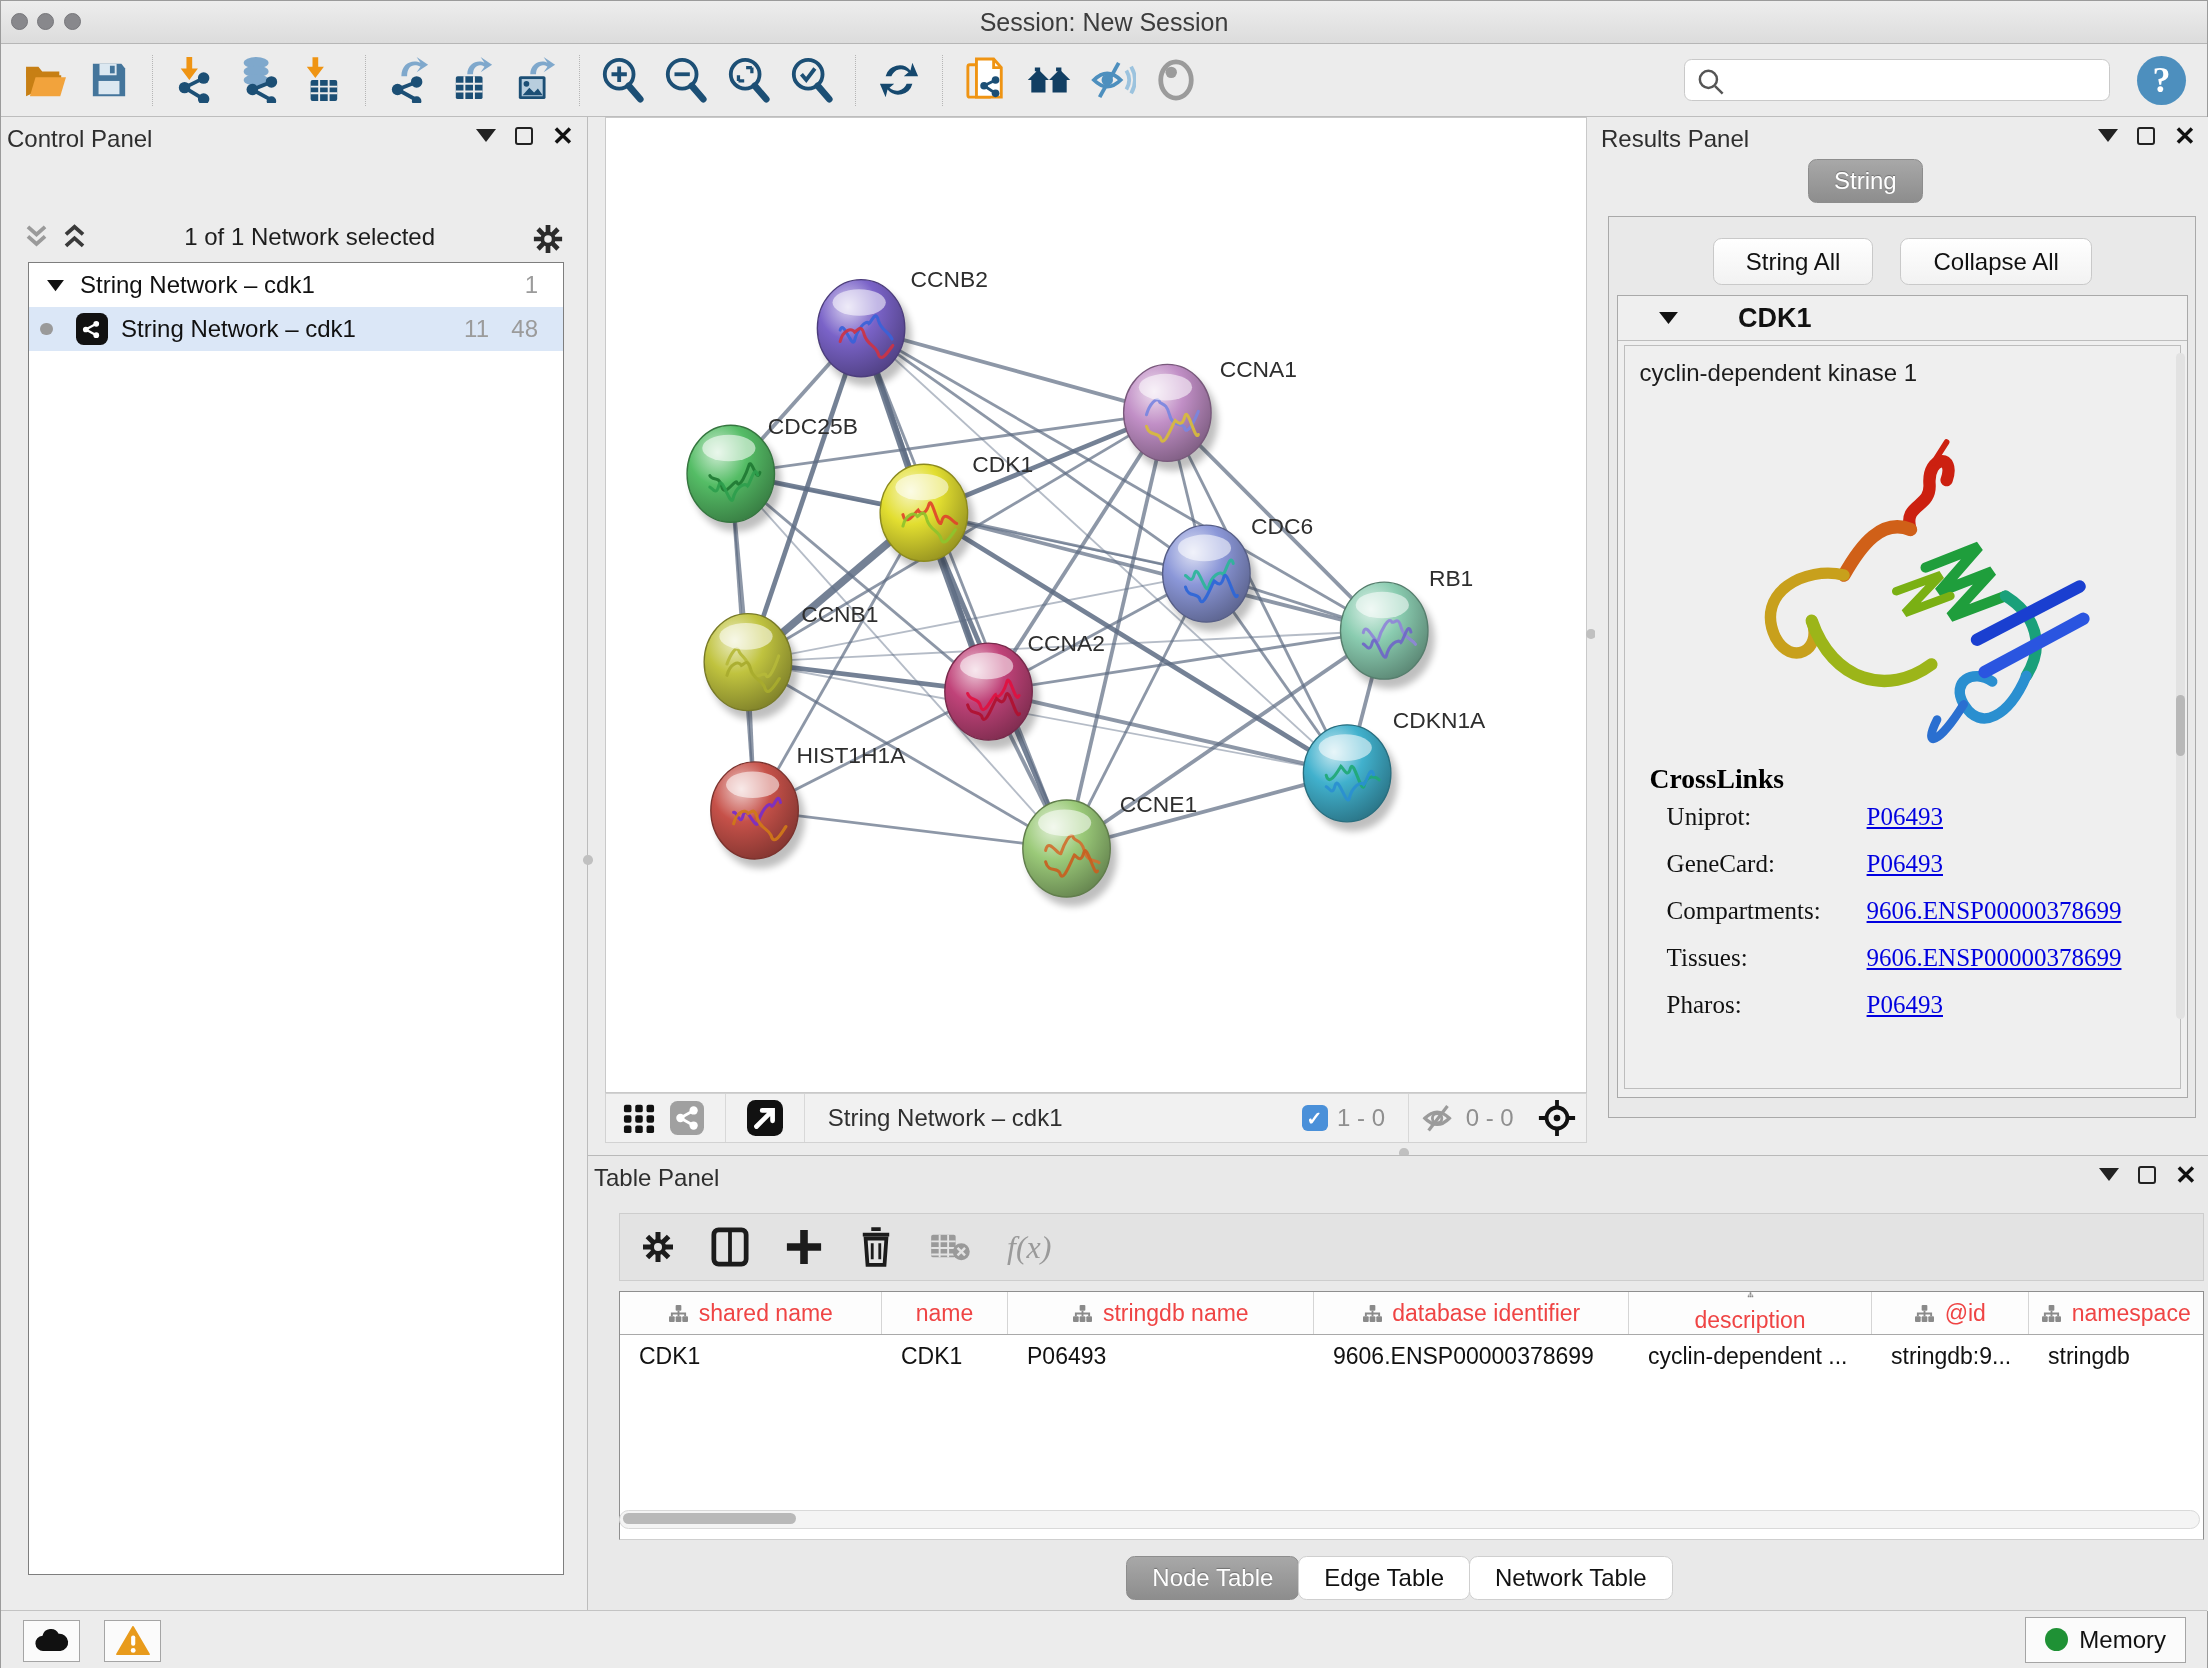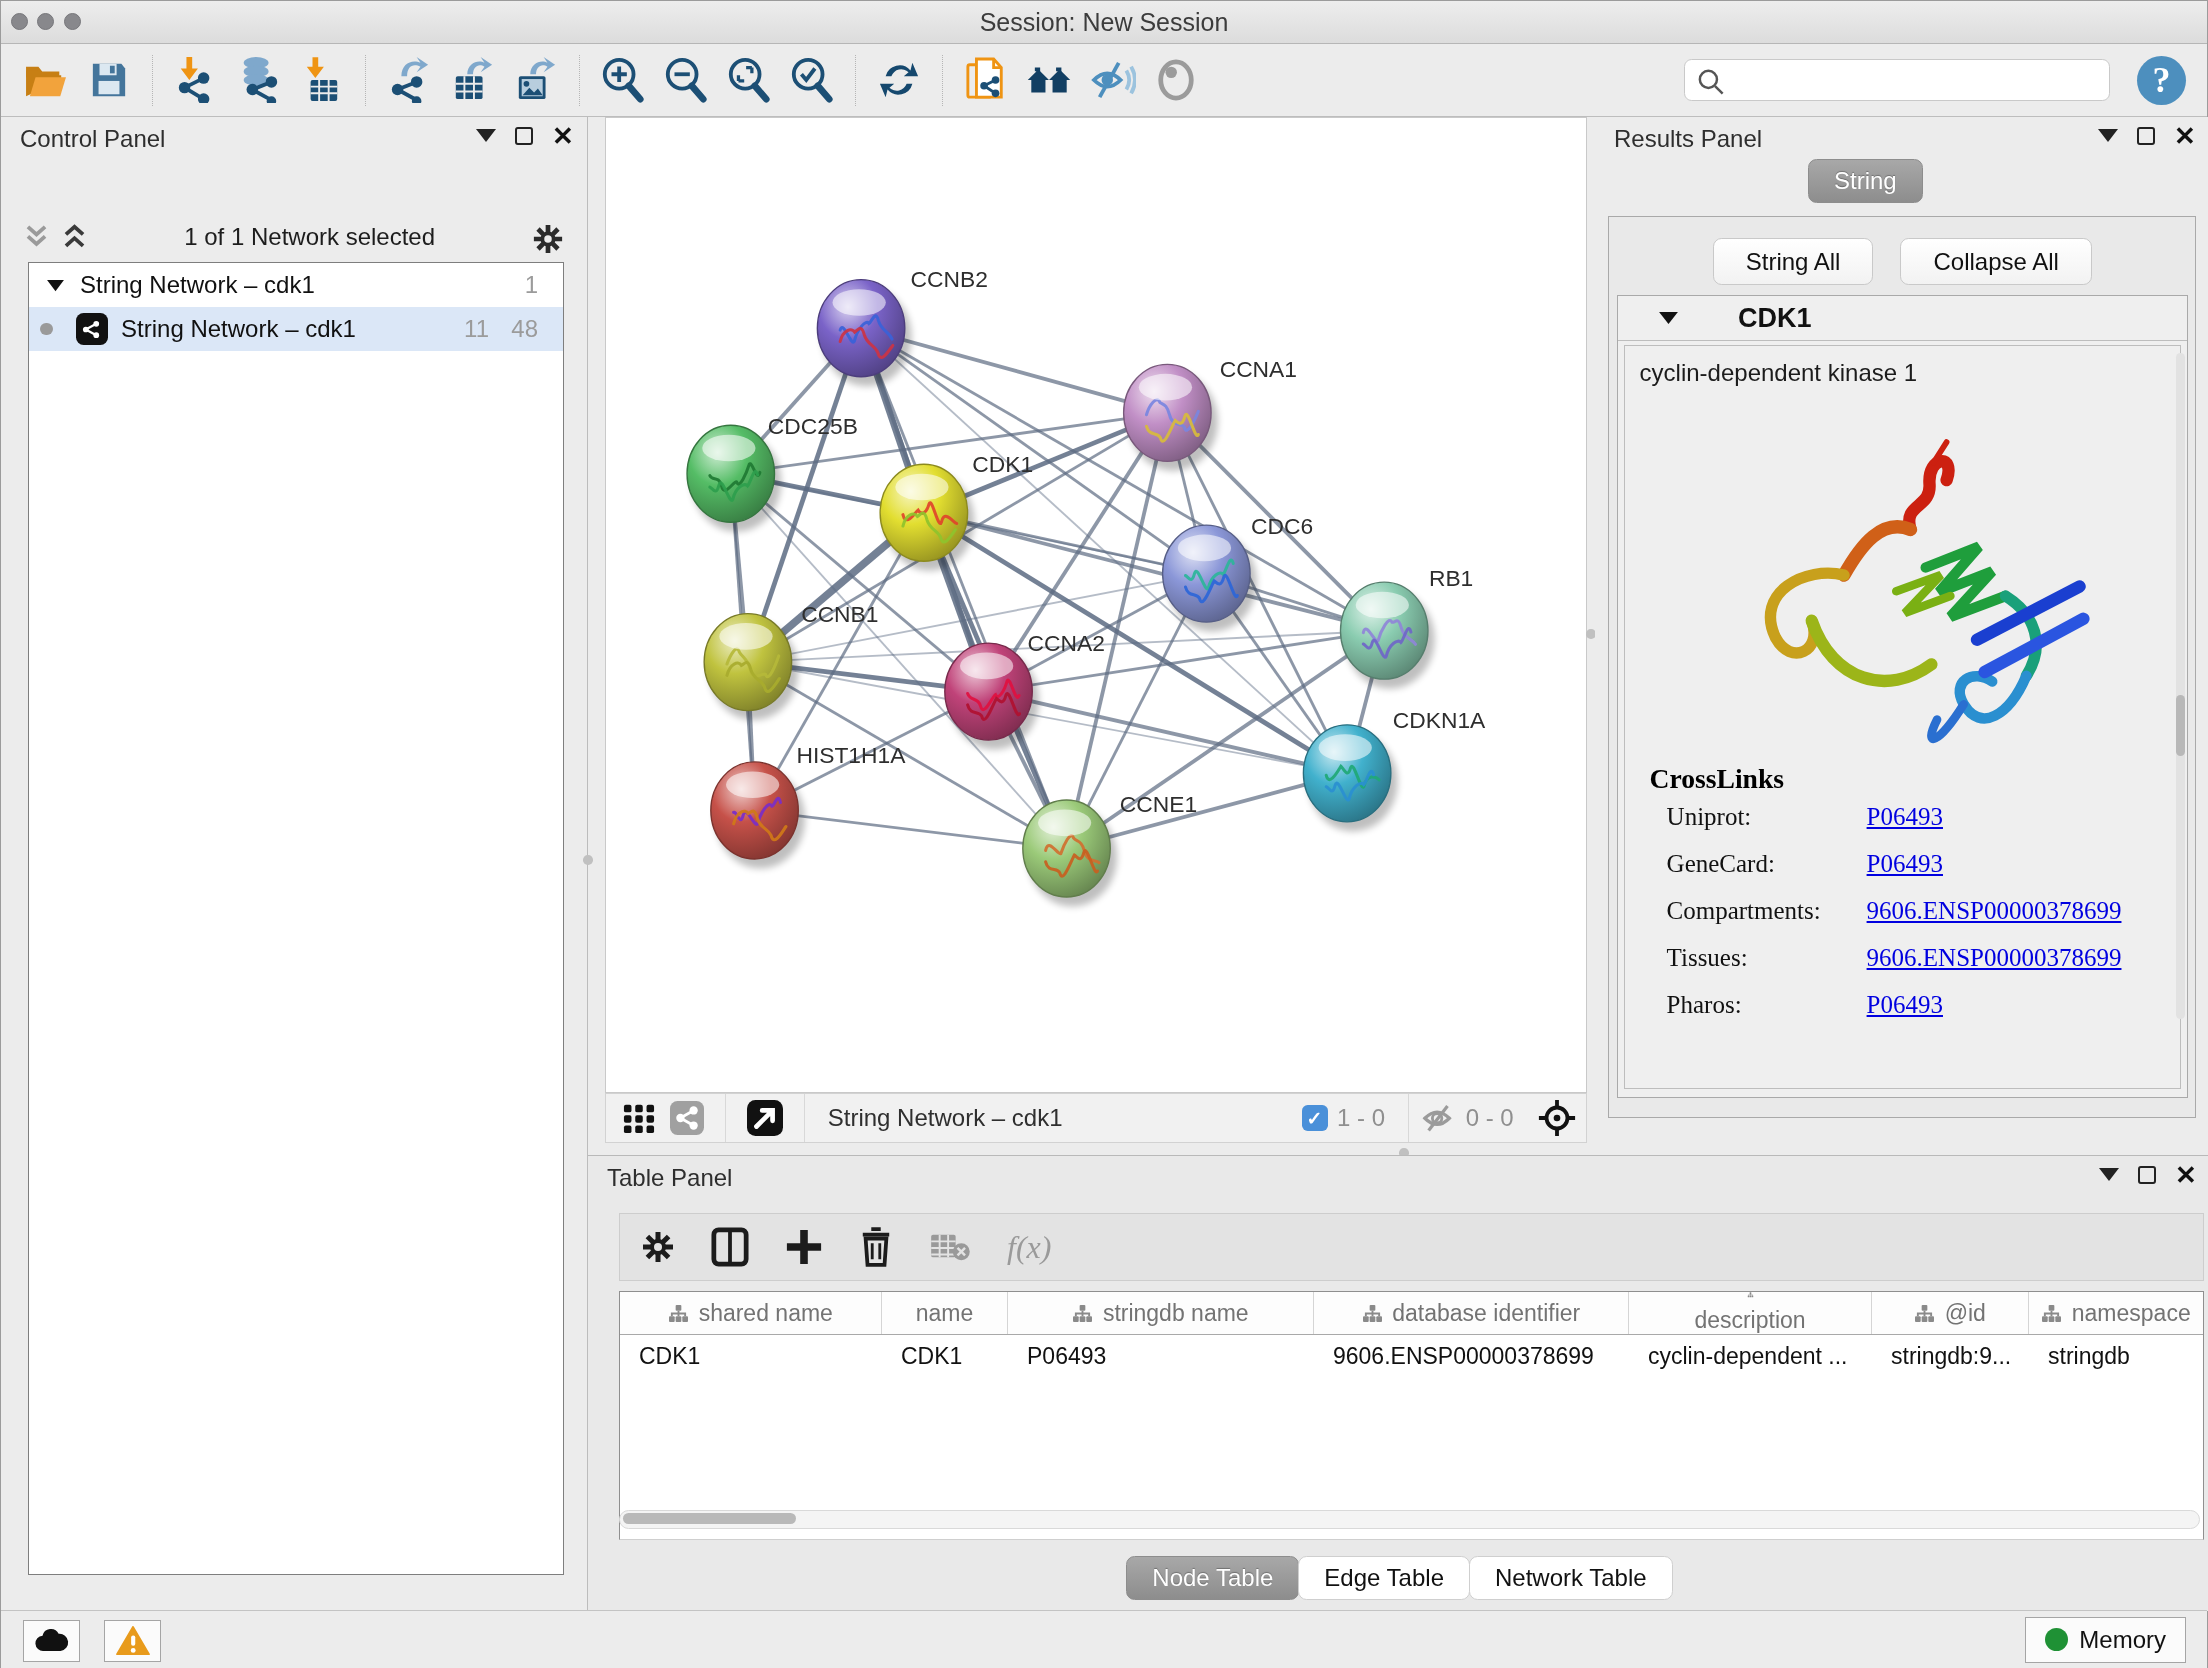--- a/index.html
+++ b/index.html
@@ -28,21 +28,21 @@
   .helpbtn{width:49px;height:49px;border-radius:50%;background:#4d8fbe;color:#fff;
     font-size:36px;font-weight:bold;display:flex;align-items:center;justify-content:center;
     margin:0 7.6px 0 27px;flex:0 0 auto;font-family:"Liberation Serif",serif;}
 
   
   .pheader-icons{position:absolute;right:13.3px;top:9.5px;display:flex;align-items:center;gap:19px;}
   .tri-down{width:0;height:0;border-left:10.5px solid transparent;border-right:10.5px solid transparent;
     border-top:13.3px solid #222;}
   .sq{width:18px;height:18px;border:2.9px solid #222;border-radius:2.9px;box-sizing:border-box;}
   .xx{font-size:26px;font-weight:bold;color:#111;line-height:18px;}
-  .ptitle{position:absolute;left:19px;top:7.6px;font-size:24px;color:#2e2e2e;}
+  .ptitle{position:absolute;left:6px;top:7.6px;font-size:24px;color:#2e2e2e;}
 
   .tab{height:42px;line-height:42px;padding:0 25px;background:#fff;border:1px solid #cfcfcf;
     border-radius:8.6px;font-size:24px;color:#111;text-align:center;}
   .tab.sel{background:linear-gradient(#a8a8a8,#8d8d8d);color:#fff;border-color:#8d8d8d;
     text-shadow:0 -1px 1px rgba(0,0,0,.3);}
 
   
   .control-panel{position:absolute;left:0;top:116px;width:587px;height:1493px;background:#ececec;
     border-right:1px solid #bcbcbc;box-sizing:border-box;}
   .cp-tabs{position:absolute;left:55px;top:44px;display:flex;}
@@ -95,21 +95,21 @@
 
   
   .table-panel{position:absolute;left:587px;top:1154px;width:1622px;height:456px;background:#e9e9e9;
     border-top:1.9px solid #b9b9b9;box-sizing:border-box;}
   .tp-toolbar{position:absolute;left:31px;top:57px;width:1585px;height:68px;background:#e3e3e3;
     border:1px solid #cdcdcd;box-sizing:border-box;display:flex;align-items:center;padding-left:21px;gap:36px;}
   .fx{font-family:"Liberation Serif",serif;font-style:italic;font-size:32px;color:#9a9a9a;}
   .tp-table{position:absolute;left:31px;top:135px;width:1585px;height:249px;background:#fff;
     border:1.9px solid #8f8f8f;border-bottom:1px solid #cfcfcf;box-sizing:border-box;overflow:hidden;}
   .thead{display:flex;height:42px;border-bottom:1.9px solid #a9a9a9;background:#fdfdfd;}
-  .th{display:flex;align-items:center;justify-content:center;gap:9.5px;font-size:23px;color:#737373;
+  .th{display:flex;align-items:center;justify-content:center;gap:9.5px;font-size:23px;color:#ef4444;
     border-right:1px solid #d5d5d5;box-sizing:border-box;flex:0 0 auto;overflow:hidden;white-space:nowrap;}
   .tbody-row{display:flex;height:42px;align-items:center;}
   .td{font-size:23px;color:#111;padding-left:19px;box-sizing:border-box;flex:0 0 auto;
     overflow:hidden;white-space:nowrap;}
   .hscroll{position:absolute;left:31px;top:354px;width:1581px;height:19px;background:#f4f4f4;
     border:1px solid #d9d9d9;border-radius:9.5px;box-sizing:border-box;}
   .hthumb{position:absolute;left:2.9px;top:1.9px;width:173px;height:11.4px;background:#b9b9b9;border-radius:6.7px;}
   .tp-tabs{position:absolute;left:0;top:400px;width:100%;display:flex;justify-content:center;}
   .tp-tabs .tab{margin-right:-1px;}
 

